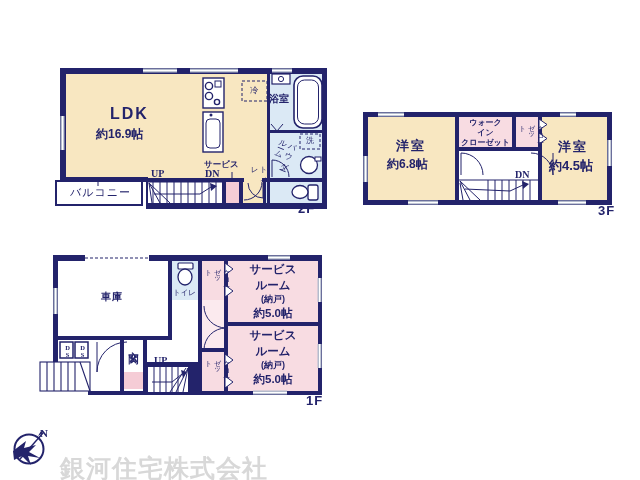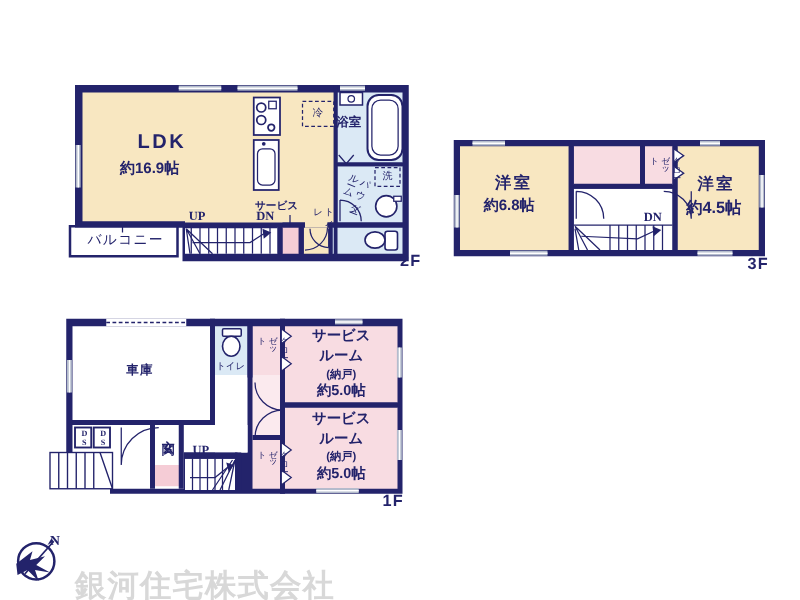--- a/index.html
+++ b/index.html
@@ -238,24 +238,29 @@
 <div class="lbl b" style="left:96px;top:128px;font-size:12px;">約16.9帖</div>
 <div class="lbl" style="left:70px;top:187px;font-size:11px;letter-spacing:1px;text-align:right;">バルコニー</div>
 <div class="lbl b" style="left:269px;top:94px;font-size:10px;">浴室</div>
 <div class="lbl vtext" style="left:273px;top:135px;font-size:8px;height:38px;line-height:10px;letter-spacing:1px;transform:rotate(22deg);">パウダールーム</div>
 <div class="lbl" style="left:306px;top:137px;font-size:8px;">洗</div>
 <div class="lbl" style="left:250px;top:86px;font-size:8.5px;">冷</div>
 <div class="lbl b" style="left:204px;top:160px;font-size:8.5px;">サービス</div>
 <div class="lbl vtext" style="left:250px;top:161px;font-size:7.5px;height:30px;line-height:9px;letter-spacing:1.5px;">トイレ</div>
 <div class="lbl serif-i" style="left:151px;top:169px;font-size:10px;">UP</div>
 <div class="lbl serif-i" style="left:205px;top:169px;font-size:10px;">DN</div>
-<div class="lbl floor-label" style="left:320px;top:202px;">2F</div>
+<div class="lbl floor-label" style="left:298px;top:202px;">2F</div>
 
 <div class="lbl b" style="left:396px;top:139px;font-size:13px;letter-spacing:2px;">洋室</div>
 <div class="lbl b" style="left:387px;top:158px;font-size:12px;">約6.8帖</div>
+<div class="block" style="left:457px;top:119px;width:57px;">
+  <div style="font-size:8px;margin-bottom:2px;font-weight:bold;">ウォーク</div>
+  <div style="font-size:8px;margin-bottom:2px;font-weight:bold;">イン</div>
+  <div style="font-size:8px;font-weight:bold;">クローゼット</div>
+</div>
 <div class="lbl vtext" style="left:518px;top:120px;font-size:7px;height:26px;line-height:9px;letter-spacing:1px;">クローゼット</div>
 <div class="lbl b" style="left:558px;top:140px;font-size:13px;letter-spacing:2px;">洋室</div>
 <div class="lbl b" style="left:549px;top:159px;font-size:13px;">約4.5帖</div>
 <div class="lbl serif-i" style="left:515px;top:170px;font-size:10px;">DN</div>
 <div class="lbl floor-label" style="left:598px;top:204px;">3F</div>
 
 <div class="lbl b" style="left:101px;top:292px;font-size:10px;letter-spacing:1px;">車庫</div>
 <div class="lbl" style="left:173px;top:289px;font-size:7.5px;">トイレ</div>
 <div class="lbl vtext" style="left:204px;top:264px;font-size:7px;height:26px;line-height:9px;letter-spacing:1px;">クローゼット</div>
 <div class="lbl vtext" style="left:204px;top:355px;font-size:7px;height:26px;line-height:9px;letter-spacing:1px;">クローゼット</div>

